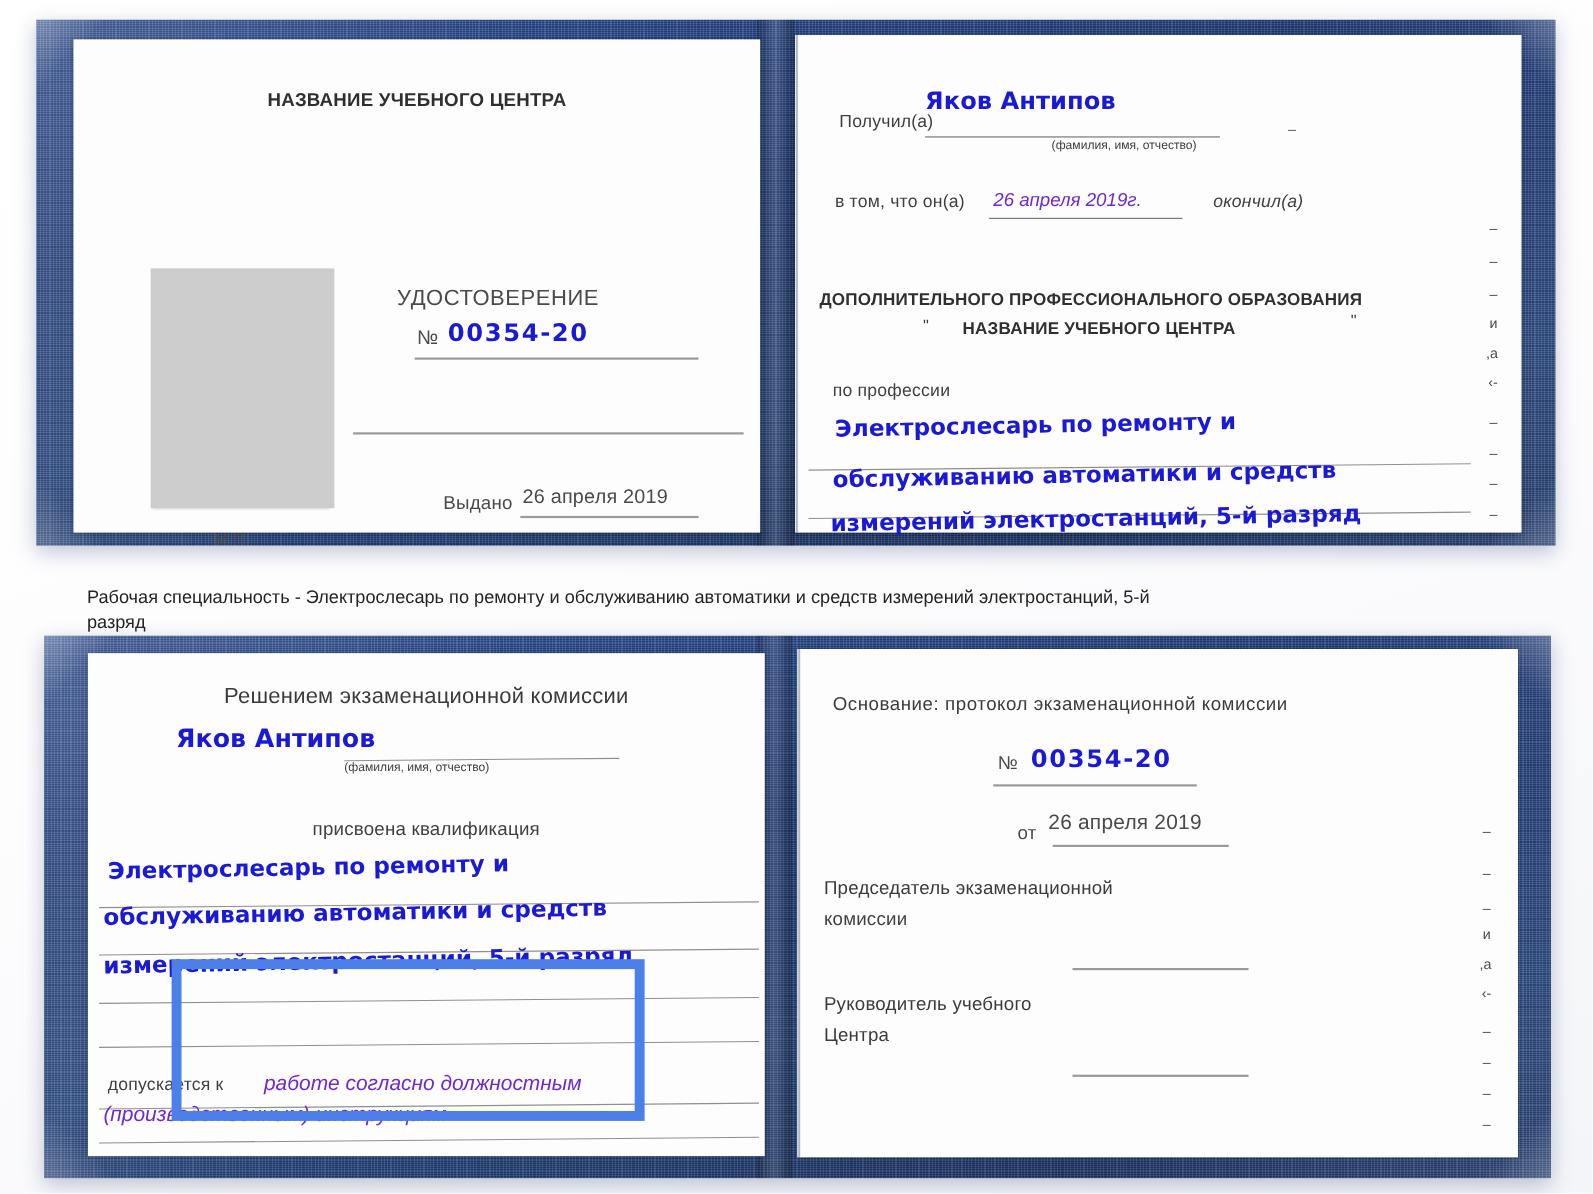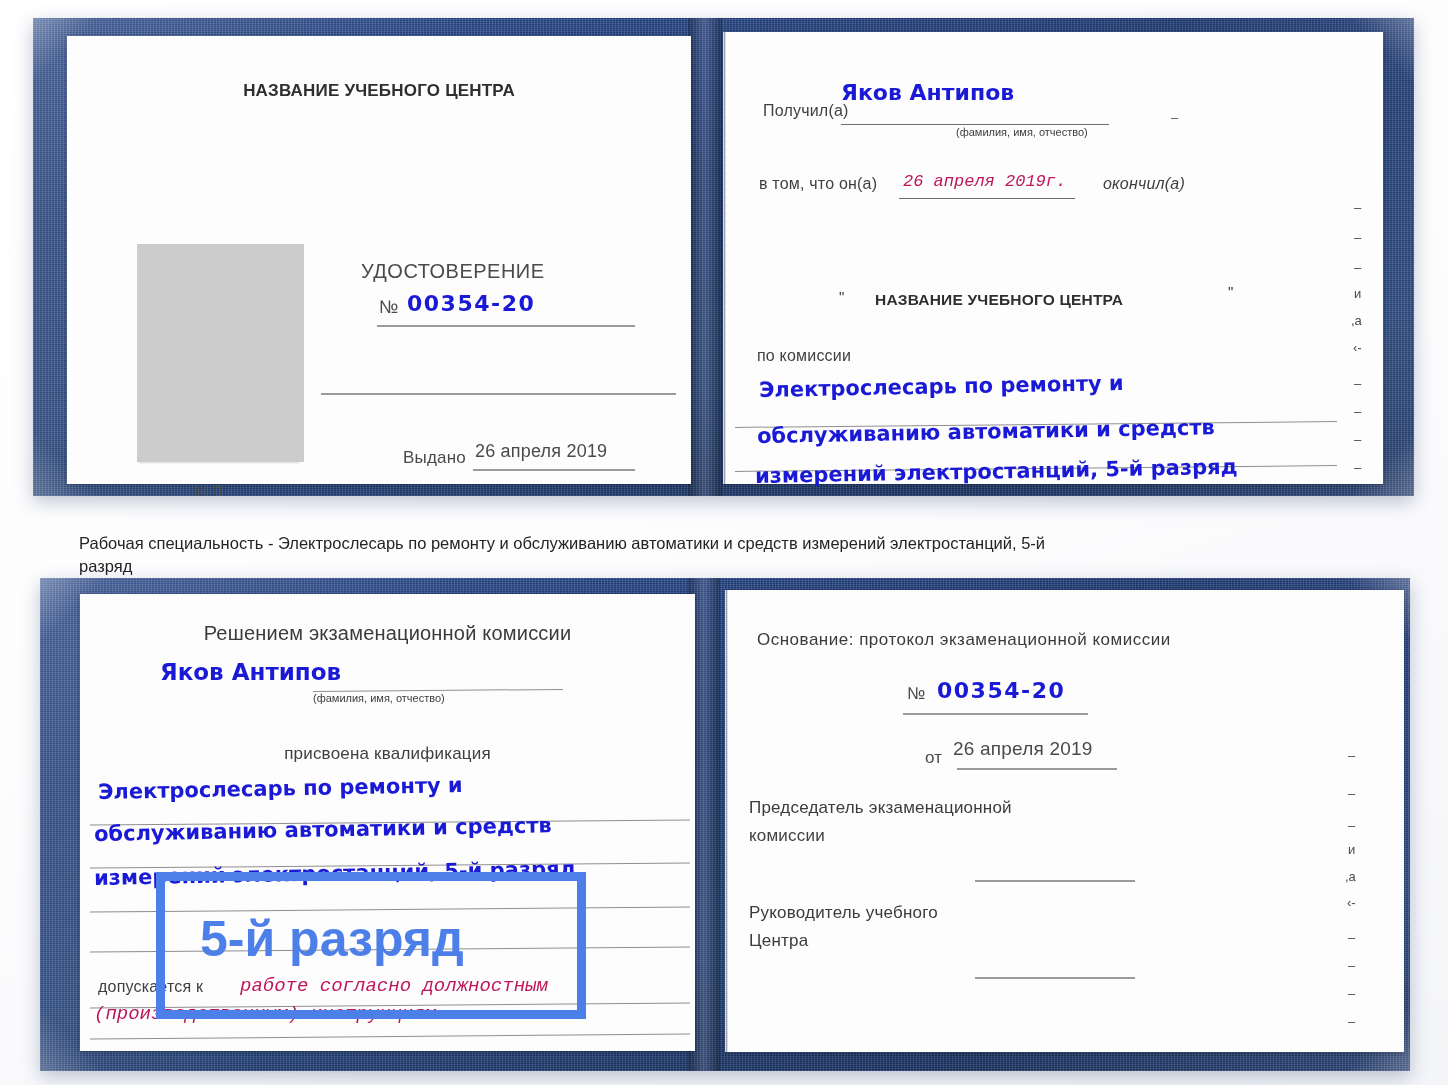--- a/index.html
+++ b/index.html
@@ -47,22 +47,22 @@
   .gutter{position:absolute;top:0;bottom:0;width:3px;
     background:linear-gradient(90deg,rgba(120,130,150,.0),rgba(70,85,115,.55),rgba(120,130,150,.0));}
 
   
   .pt{position:absolute;color:#3c3c3c;white-space:nowrap;letter-spacing:.2px;}
   .pt.caps{font-weight:700;color:#2f2f2f;}
   .hw{position:absolute;color:#1a1ad6;white-space:nowrap;
       font-family:"DejaVu Sans", sans-serif;font-weight:600;
       transform-origin:left center;}
   .hw.slant{transform:rotate(-1.1deg);}
-  .it{position:absolute;color:#be185d;white-space:nowrap;
-      font-family:Liberation Mono, monospace;font-style:italic;}
+  .it{position:absolute;color:#6d28d9;white-space:nowrap;
+      font-family:Liberation Sans, sans-serif;font-style:italic;}
   .rule{position:absolute;height:2px;background:#9a9a9a;}
   .rule.thin{height:1px;background:#8f8f8f;}
   .rule.dark{background:#6d6d6d;height:1px;}
   .tiny{position:absolute;font-size:11px;color:#3d3d3d;white-space:nowrap;}
 
   .photo{position:absolute;background:#cccccc;}
   .photoshadow{position:absolute;height:3px;background:rgba(0,0,0,.14);filter:blur(1px);}
 
   
   .frag{position:absolute;font-size:13px;color:#4a4a4a;white-space:nowrap;}
@@ -122,25 +122,26 @@
       <div class="hw" style="left:118px;top:48px;font-size:22px;">Яков Антипов</div>
       <div class="rule dark" style="left:118px;top:92px;width:268px;"></div>
       <div class="tiny" style="left:233px;top:94px;">(фамилия, имя, отчество)</div>
       <div class="pt" style="left:448px;top:78px;font-size:13px;color:#555;">–</div>
 
       <div class="pt" style="left:36px;top:143px;font-size:16px;color:#3f3f3f;">в том, что он(а)</div>
       <div class="it" style="left:180px;top:140px;font-size:17px;">26 апреля 2019г.</div>
       <div class="rule dark" style="left:176px;top:166px;width:176px;"></div>
       <div class="pt" style="left:380px;top:143px;font-size:16px;color:#3f3f3f;font-style:italic;">окончил(а)</div>
 
+      <div class="pt caps" style="left:22px;top:232px;font-size:15.5px;">ДОПОЛНИТЕЛЬНОГО ПРОФЕССИОНАЛЬНОГО ОБРАЗОВАНИЯ</div>
       <div class="pt" style="left:116px;top:256px;font-size:15px;color:#3a3a3a;">"</div>
       <div class="pt caps" style="left:152px;top:259px;font-size:15.5px;">НАЗВАНИЕ УЧЕБНОГО ЦЕНТРА</div>
       <div class="pt" style="left:505px;top:251px;font-size:15px;color:#3a3a3a;">"</div>
 
-      <div class="pt" style="left:34px;top:315px;font-size:16px;color:#3f3f3f;">по комиссии</div>
+      <div class="pt" style="left:34px;top:315px;font-size:16px;color:#3f3f3f;">по профессии</div>
 
       <div class="hw slant" style="left:36px;top:346px;font-size:21px;">Электрослесарь по ремонту и</div>
       <div class="rule thin" style="left:12px;top:392px;width:602px;transform:rotate(-0.55deg);"></div>
 
       <div class="hw slant" style="left:34px;top:392px;font-size:21px;">обслуживанию автоматики и средств</div>
       <div class="rule thin" style="left:12px;top:436px;width:602px;transform:rotate(-0.55deg);"></div>
 
       <div class="hw slant" style="left:32px;top:432px;font-size:21px;">измерений электростанций, 5-й разряд</div>
 
       <div class="frag" style="left:631px;top:168px;">–</div>
@@ -190,21 +191,21 @@
       <div class="rule thin" style="left:10px;top:355px;width:600px;transform:rotate(-0.5deg);"></div>
 
       <div class="pt" style="left:18px;top:384px;font-size:16px;color:#3f3f3f;">допускается к</div>
       <div class="it" style="left:160px;top:381px;font-size:19px;">работе согласно должностным</div>
       <div class="rule thin" style="left:10px;top:411px;width:600px;transform:rotate(-0.5deg);"></div>
 
       <div class="it" style="left:14px;top:409px;font-size:19px;">(производственным) инструкциям</div>
       <div class="rule thin" style="left:10px;top:442px;width:600px;transform:rotate(-0.5deg);"></div>
     </div>
 
-    <div class="page" style="left:685px;top:12px;width:655px;height:462px;padding-left:24px;">
+    <div class="page" style="left:685px;top:12px;width:655px;height:462px;">
       <div class="sheet"></div>
       <div class="gutter" style="left:0;"></div>
 
       <div class="pt" style="left:32px;top:40px;font-size:17px;color:#3b3b3b;letter-spacing:.5px;">Основание: протокол экзаменационной комиссии</div>
 
       <div class="pt" style="left:182px;top:94px;font-size:17px;color:#4a4a4a;">№</div>
       <div class="hw" style="left:212px;top:88px;font-size:22px;letter-spacing:1.5px;">00354-20</div>
       <div class="rule" style="left:178px;top:123px;width:185px;"></div>
 
       <div class="pt" style="left:200px;top:158px;font-size:17px;color:#4a4a4a;">от</div>
@@ -226,15 +227,14 @@
       <div class="frag" style="left:620px;top:279px;">,а</div>
       <div class="frag" style="left:622px;top:305px;">‹-</div>
       <div class="frag" style="left:623px;top:340px;">–</div>
       <div class="frag" style="left:623px;top:368px;">–</div>
       <div class="frag" style="left:623px;top:396px;">–</div>
       <div class="frag" style="left:623px;top:424px;">–</div>
     </div>
   </div>
 
   <div class="anno-box" style="left:156px;top:872px;width:430px;height:147px;"></div>
-  <div class="anno-text" style="left:200px;top:910px;font-size:50px;">5-й разряд</div>
 
 </div>
 
 </body></html>

